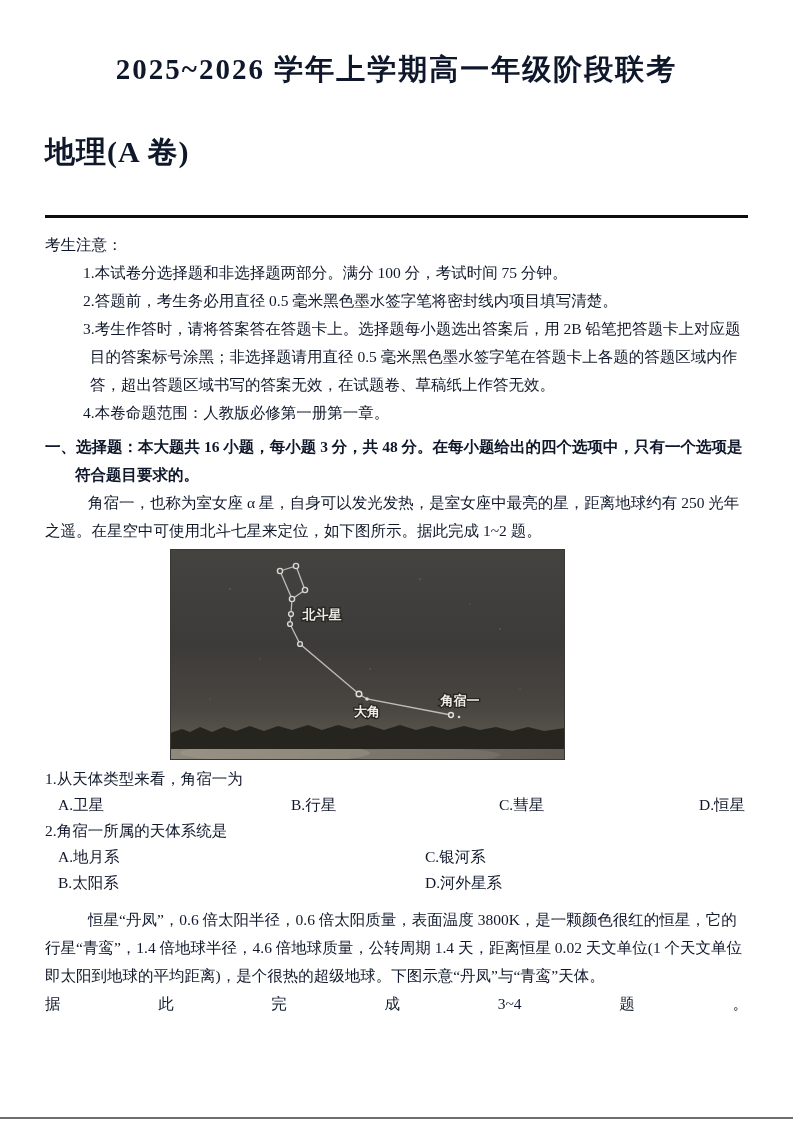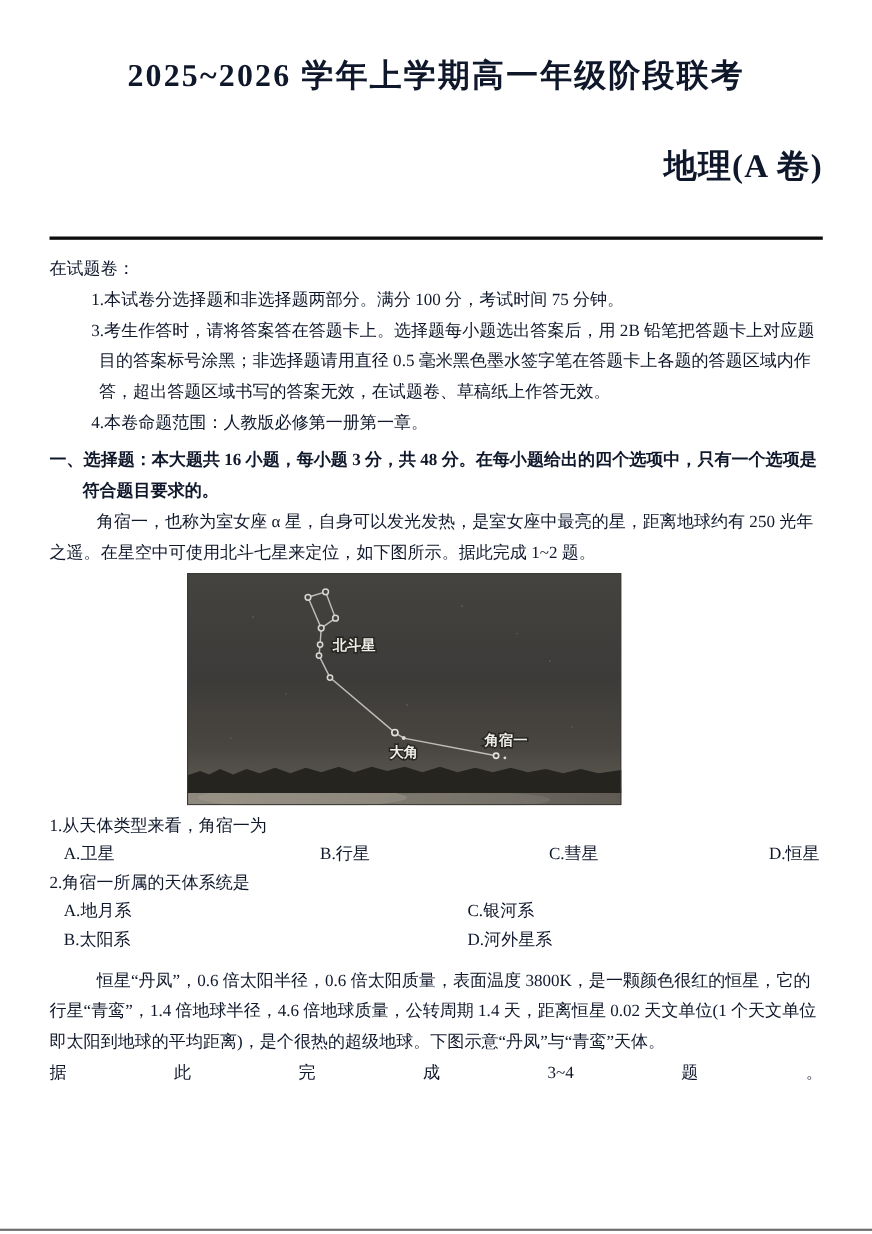--- a/index.html
+++ b/index.html
@@ -15,21 +15,21 @@
   .title {
     margin:50px 45px 0;
     text-align:center;
     font-size:29px;
     line-height:38px;
     font-weight:600;
     letter-spacing:2px;
   }
   .subtitle {
     margin:44px 45px 0;
-    text-align:right;
+    text-align:left;
     font-size:30px;
     line-height:40px;
     font-weight:600;
     letter-spacing:1px;
   }
   .rule {
     margin:43px 45px 0;
     border-top:3px solid #0d0d0d;
     height:0;
   }
@@ -96,22 +96,23 @@
 <div class="page">
 
   <h1 class="title">2025~2026 学年上学期高一年级阶段联考</h1>
   <h2 class="subtitle">地理(A 卷)</h2>
 
   <div class="rule"></div>
 
   <div class="content">
 
     <div class="notice">
-      <div class="notice-heading">在试题卷：</div>
+      <div class="notice-heading">考生注意：</div>
       <div class="notice-item">1.本试卷分选择题和非选择题两部分。满分 100 分，考试时间 75 分钟。</div>
+      <div class="notice-item">2.答题前，考生务必用直径 0.5 毫米黑色墨水签字笔将密封线内项目填写清楚。</div>
       <div class="notice-item">3.考生作答时，请将答案答在答题卡上。选择题每小题选出答案后，用 2B 铅笔把答题卡上对应题目的答案标号涂黑；非选择题请用直径 0.5 毫米黑色墨水签字笔在答题卡上各题的答题区域内作答，超出答题区域书写的答案无效，在试题卷、草稿纸上作答无效。</div>
       <div class="notice-item">4.本卷命题范围：人教版必修第一册第一章。</div>
     </div>
 
     <div class="section-block">
       <div class="section-heading">一、选择题：本大题共 16 小题，每小题 3 分，共 48 分。在每小题给出的四个选项中，只有一个选项是符合题目要求的。</div>
       <p class="para">角宿一，也称为室女座 α 星，自身可以发光发热，是室女座中最亮的星，距离地球约有 250 光年之遥。在星空中可使用北斗七星来定位，如下图所示。据此完成 1~2 题。</p>
     </div>
 
     <figure class="star-figure">

